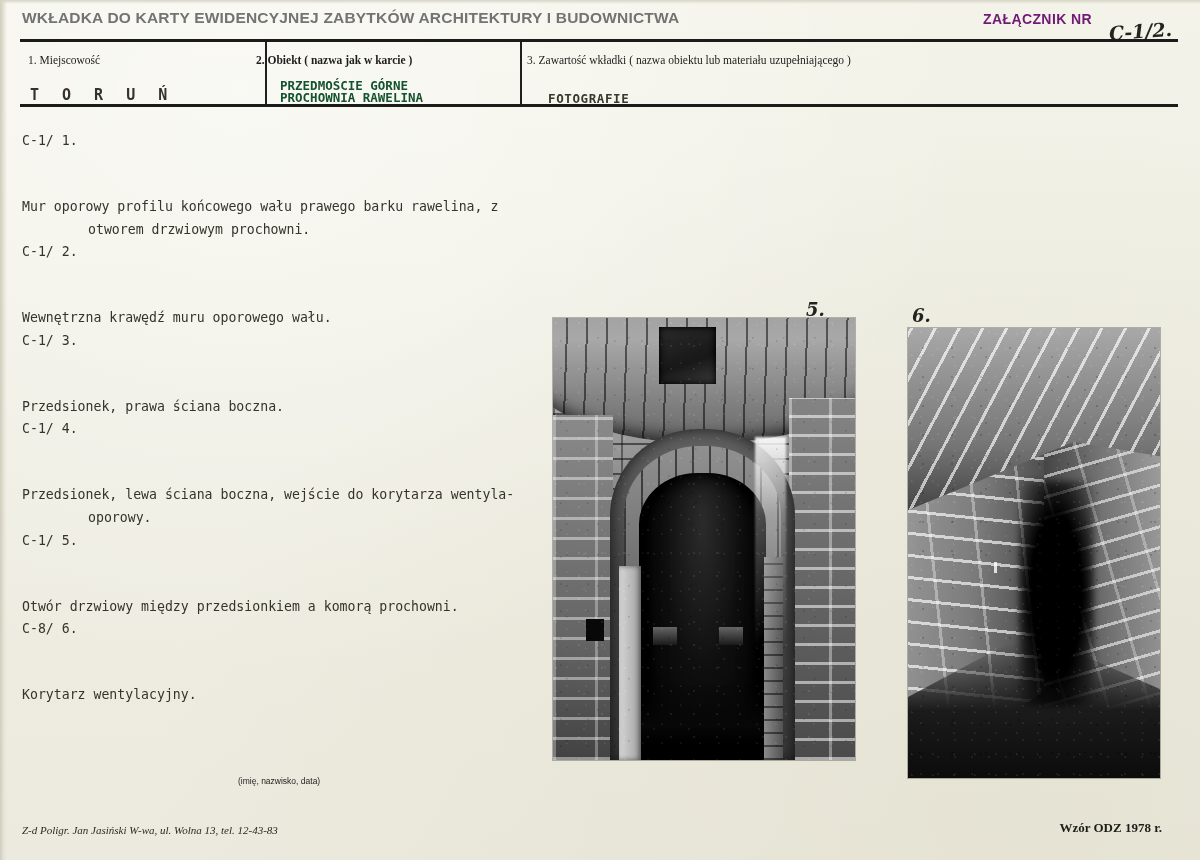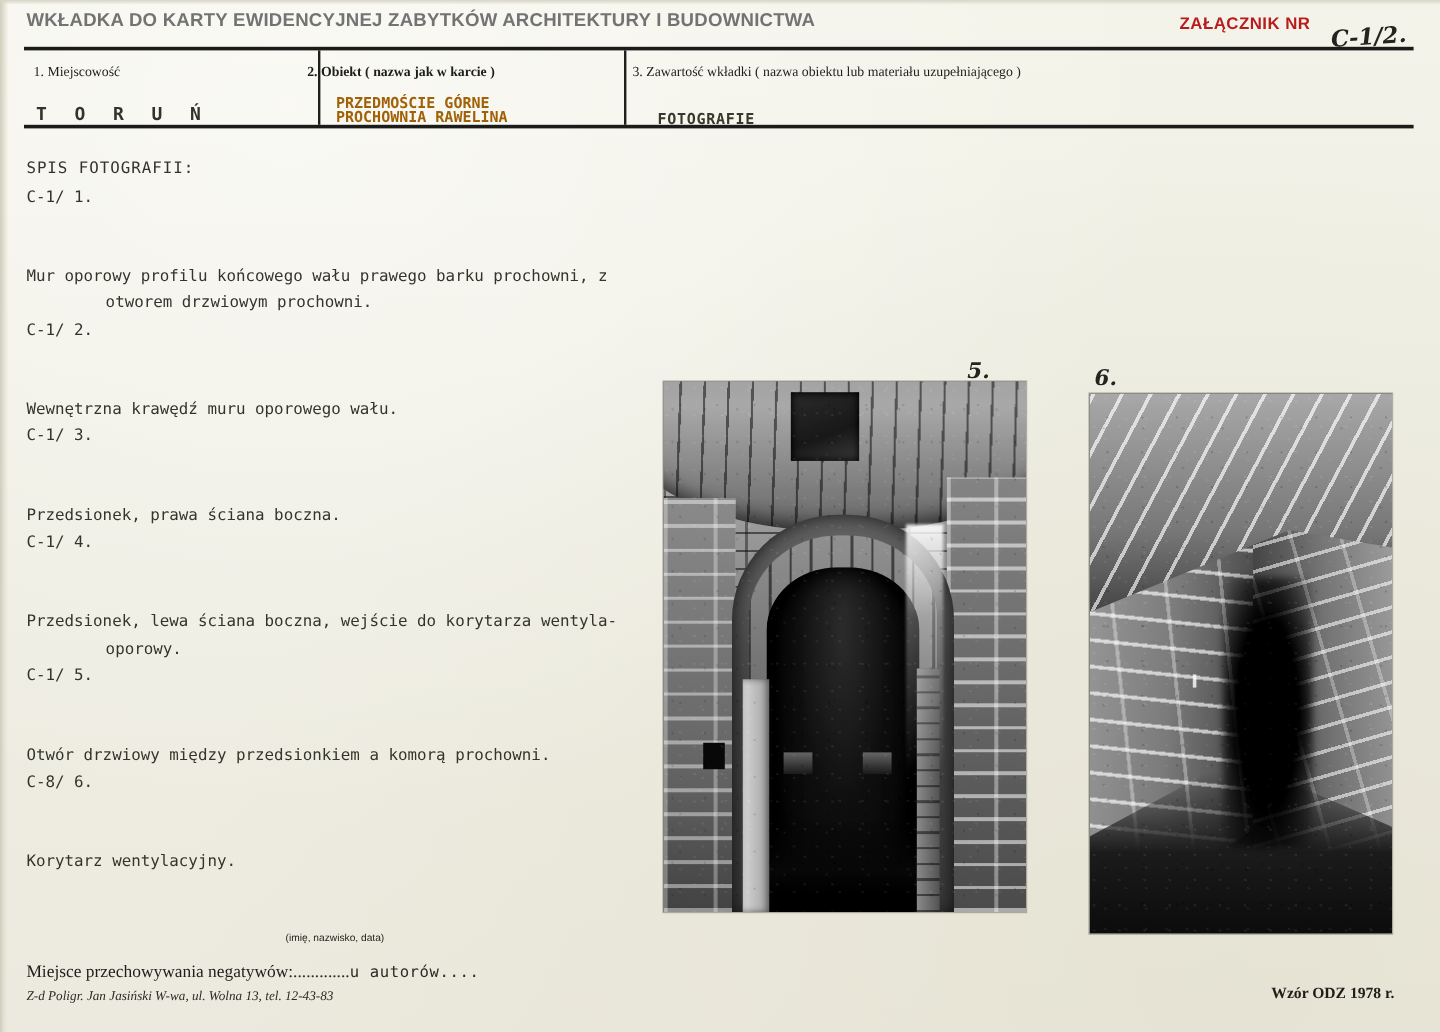--- a/index.html
+++ b/index.html
@@ -55,21 +55,21 @@
     color: #737373;
     white-space: nowrap;
   }
   .annex-label {
     position: absolute;
     right: 108px;
     top: 11px;
     font-size: 14px;
     font-weight: bold;
     letter-spacing: 0.4px;
-    color: #b91c1c;
+    color: #701a75;
     white-space: nowrap;
   }
   .annex-value {
     position: absolute;
     right: 28px;
     top: 20px;
     font-family: "DejaVu Serif", serif;
     font-size: 19px;
     font-style: italic;
     font-weight: bold;
@@ -130,21 +130,21 @@
     letter-spacing: 7px;
     font-weight: bold;
     color: #343229;
   }
   .tv-object {
     left: 280px;
     top: 80px;
     font-size: 12.5px;
     line-height: 12px;
     font-weight: bold;
-    color: #a16207;
+    color: #14532d;
   }
   .tv-content {
     left: 548px;
     top: 91px;
     font-size: 12.5px;
     font-weight: bold;
     letter-spacing: 0.6px;
     color: #3a382d;
   }
 
@@ -545,25 +545,24 @@
 
   <div class="field-label fl-1">1. Miejscowość</div>
   <div class="field-label fl-2">2. Obiekt ( nazwa jak w karcie )</div>
   <div class="field-label fl-3">3. Zawartość wkładki ( nazwa obiektu lub materiału uzupełniającego )</div>
 
   <div class="typed tv-locality">T O R U Ń</div>
   <div class="typed tv-object"><span>PRZEDMOŚCIE GÓRNE</span><br><span>PROCHOWNIA RAWELINA</span></div>
   <div class="typed tv-content">FOTOGRAFIE</div>
 
   <div class="list-wrap">
-    <div class="list-heading">SPIS FOTOGRAFII:</div>
 
     <div class="list-row">
       <span class="list-code">C-1/ 1.</span>
-      <span class="list-text">Mur oporowy profilu końcowego wału prawego barku prochowni, z</span>
+      <span class="list-text">Mur oporowy profilu końcowego wału prawego barku rawelina, z</span>
     </div>
     <div class="list-cont">otworem drzwiowym prochowni.</div>
 
     <div class="list-row">
       <span class="list-code">C-1/ 2.</span>
       <span class="list-text">Wewnętrzna krawędź muru oporowego wału.</span>
     </div>
 
     <div class="list-row">
       <span class="list-code">C-1/ 3.</span>
@@ -620,17 +619,16 @@
       <div class="p6-vault"></div>
       <div class="p6-floor"></div>
       <div class="p6-dark-end"></div>
       <div class="p6-mark"></div>
       <div class="p6-grain"></div>
     </div>
   </div>
 
   <div class="sublabel">(imię, nazwisko, data)</div>
 
-  <div class="footer-line fl-storage"><span>Miejsce przechowywania negatywów:</span><span class="dots">.............</span><span class="typed-inline">u autorów....</span></div>
 
   <div class="printer-credit">Z-d Poligr. Jan Jasiński W-wa, ul. Wolna 13, tel. 12-43-83</div>
   <div class="form-code">Wzór ODZ 1978 r.</div>
 </div>
 
 </body></html>

